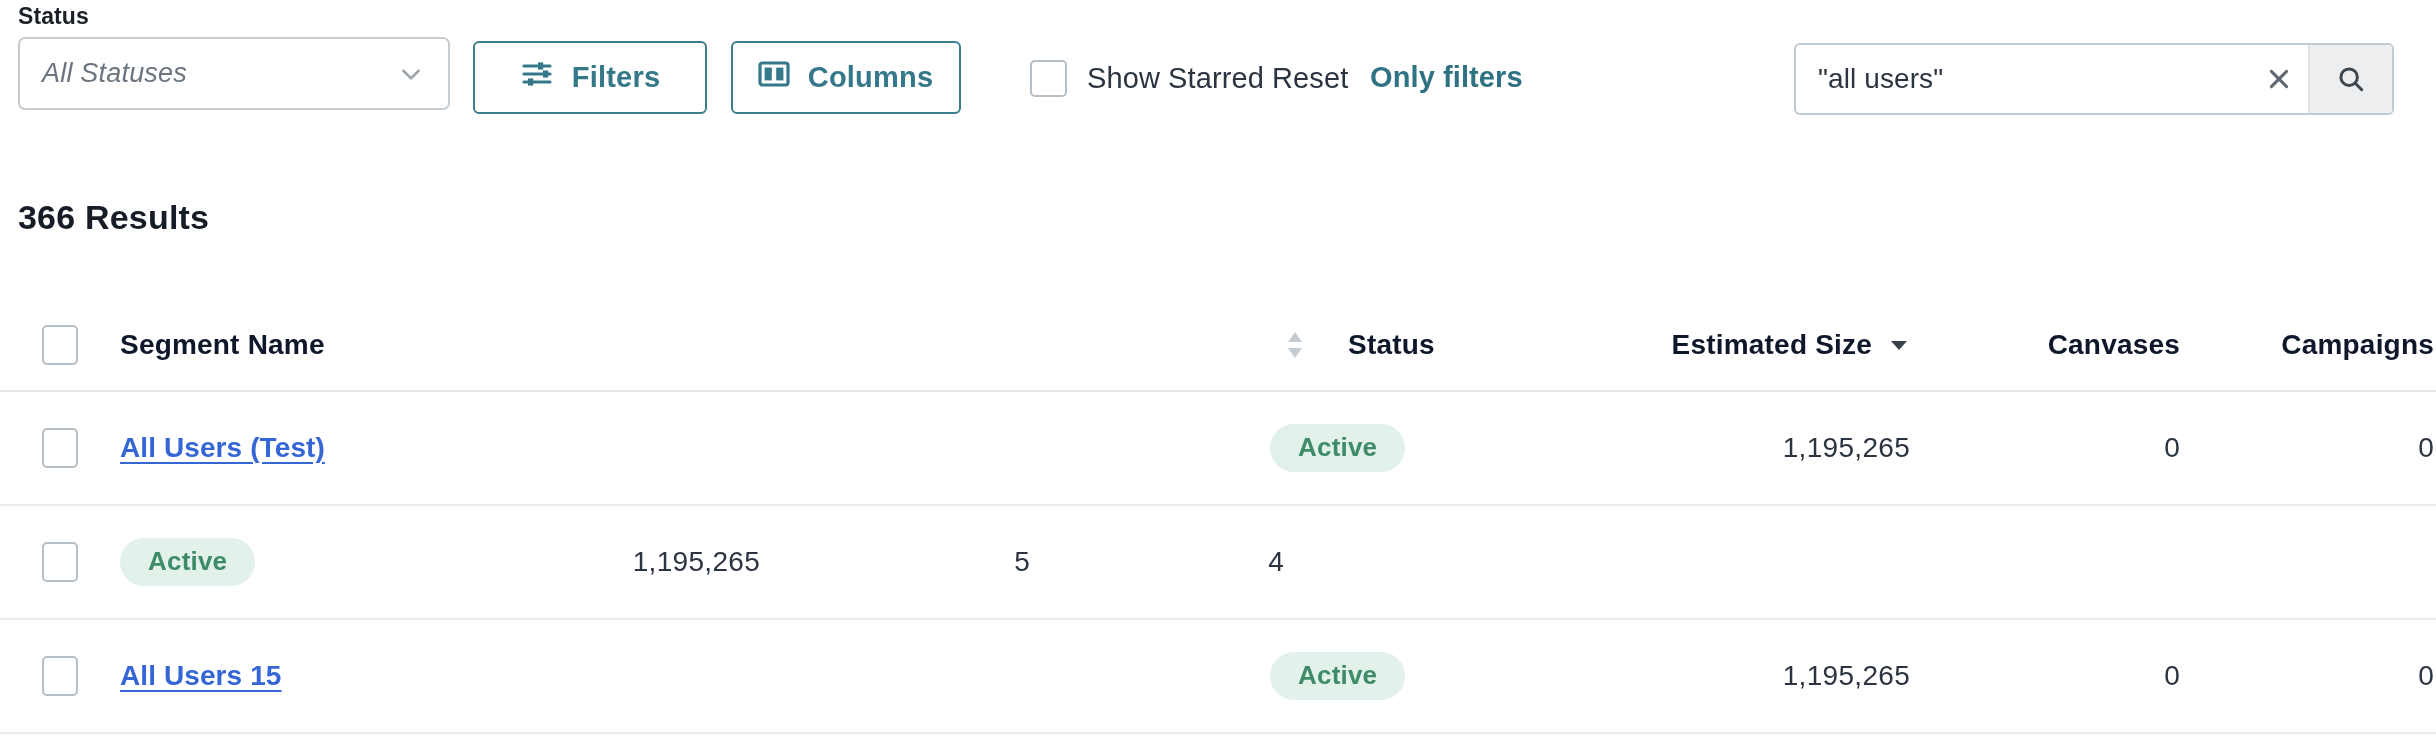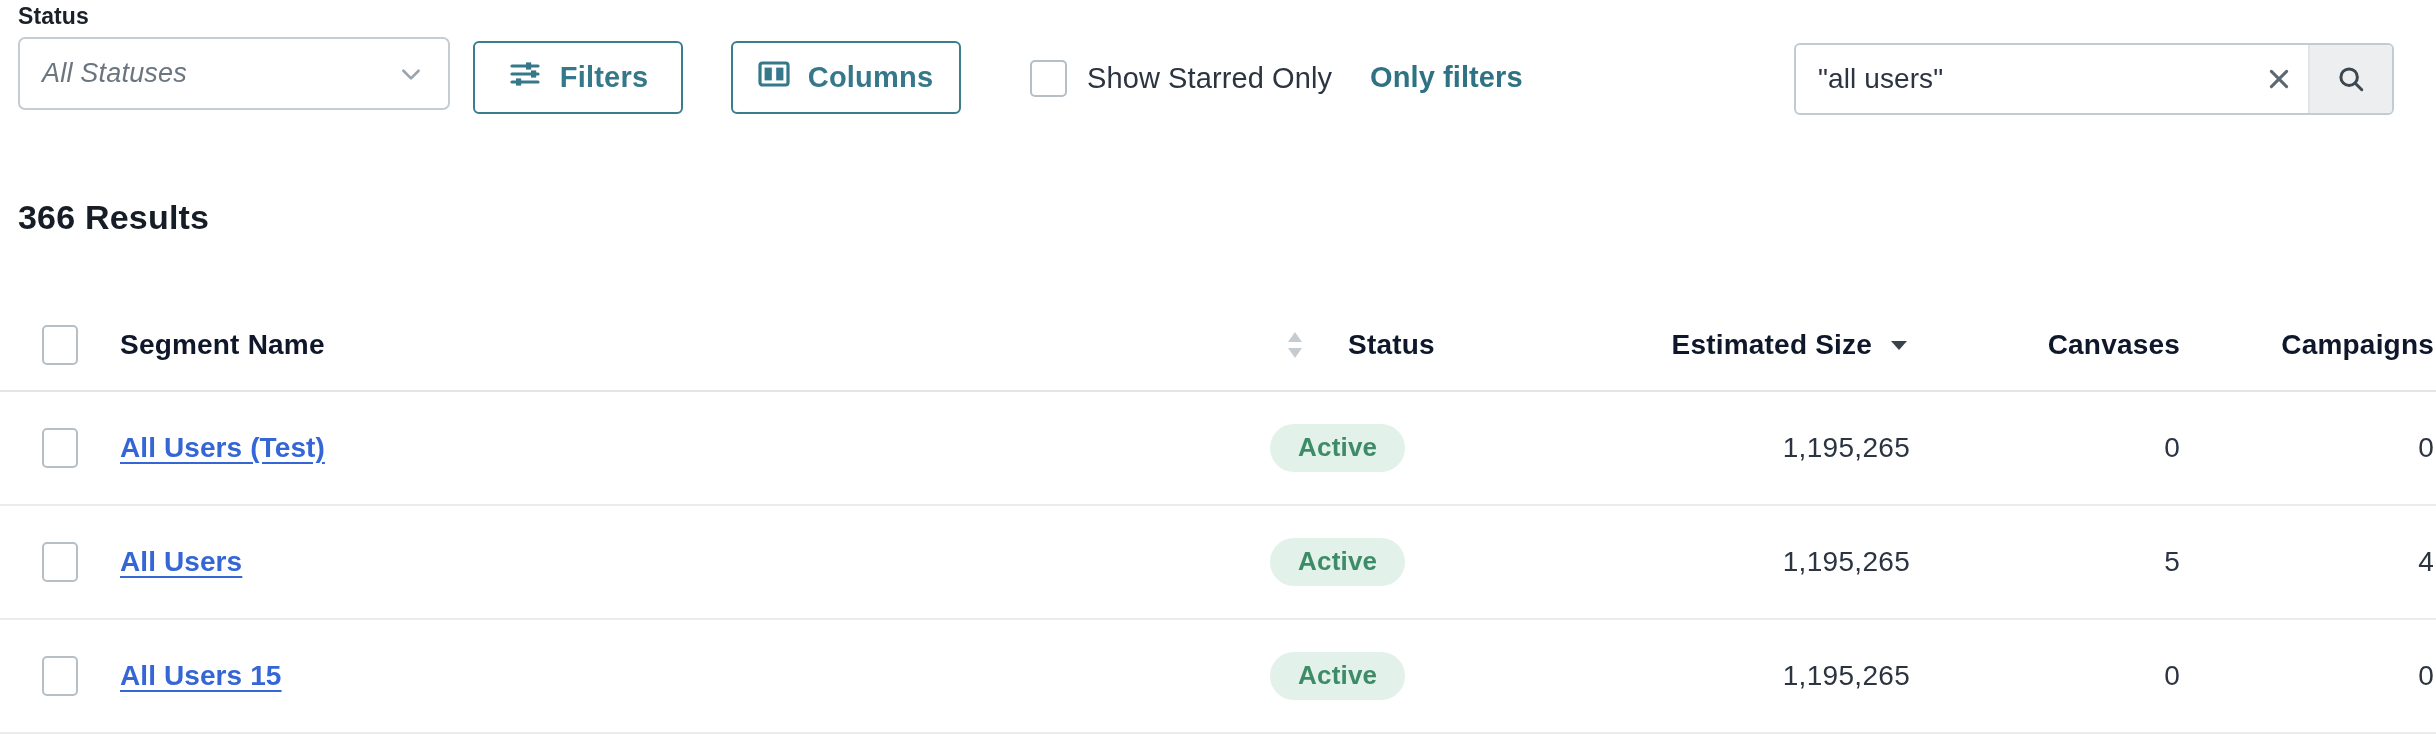--- a/index.html
+++ b/index.html
@@ -85,21 +85,21 @@
     align-items: center;
     justify-content: center;
     gap: 18px;
     color: #35788a;
     font-size: 29px;
     font-weight: bold;
     letter-spacing: .2px;
     cursor: pointer;
     padding: 0 24px;
   }
-  .btn-filters { left: 473px; top: 41px; width: 210px; }
+  .btn-filters { left: 473px; top: 41px; width: 234px; }
   .btn-columns { left: 731px; top: 41px; width: 230px; padding-left: 23px; }
 
   .icon-filters, .icon-columns { display: block; }
 
   .starred-wrap {
     position: absolute;
     left: 1030px;
     top: 60px;
     display: flex;
     align-items: center;
@@ -320,21 +320,21 @@
           <rect x="2" y="3" width="28" height="22" rx="2.5" fill="none" stroke="#35788a" stroke-width="3.2"></rect>
           <rect x="6.6" y="7.6" width="7.2" height="12.8" fill="#35788a"></rect>
           <rect x="18.2" y="7.6" width="7.2" height="12.8" fill="#35788a"></rect>
         </svg>
       </span>
       <span>Columns</span>
     </div>
 
     <div class="starred-wrap">
       <span class="checkbox-sq"></span>
-      <span class="starred-label">Show Starred Only</span>
+      <span class="starred-label">Show Starred Reset</span>
     </div>
 
     <div class="reset-filters">Only filters</div>
 
     <div class="search-box">
       <input class="search-input" type="text" value="&quot;all users&quot;" style="">
       <span class="search-clear">
         <svg width="26" height="26" viewBox="0 0 24 24" fill="none" stroke="#5d6872" stroke-width="2.8" stroke-linecap="round">
           <line x1="5" y1="5" x2="19" y2="19"></line>
           <line x1="19" y1="5" x2="5" y2="19"></line>
@@ -398,23 +398,20 @@
       </div>
       <div class="cell-size num">1,195,265</div>
       <div class="cell-canv num">0</div>
       <div class="cell-camp num">0</div>
     </div>
 
     <div class="row data">
       <div class="cell-check">
         <span class="checkbox-row"></span>
       </div>
-      <div class="cell-name">
-        <span class="seg-link">All Users</span>
-      </div>
       <div class="cell-status">
         <span class="badge">Active</span>
       </div>
       <div class="cell-size num">1,195,265</div>
       <div class="cell-canv num">5</div>
       <div class="cell-camp num">4</div>
     </div>
 
     <div class="row data">
       <div class="cell-check">

